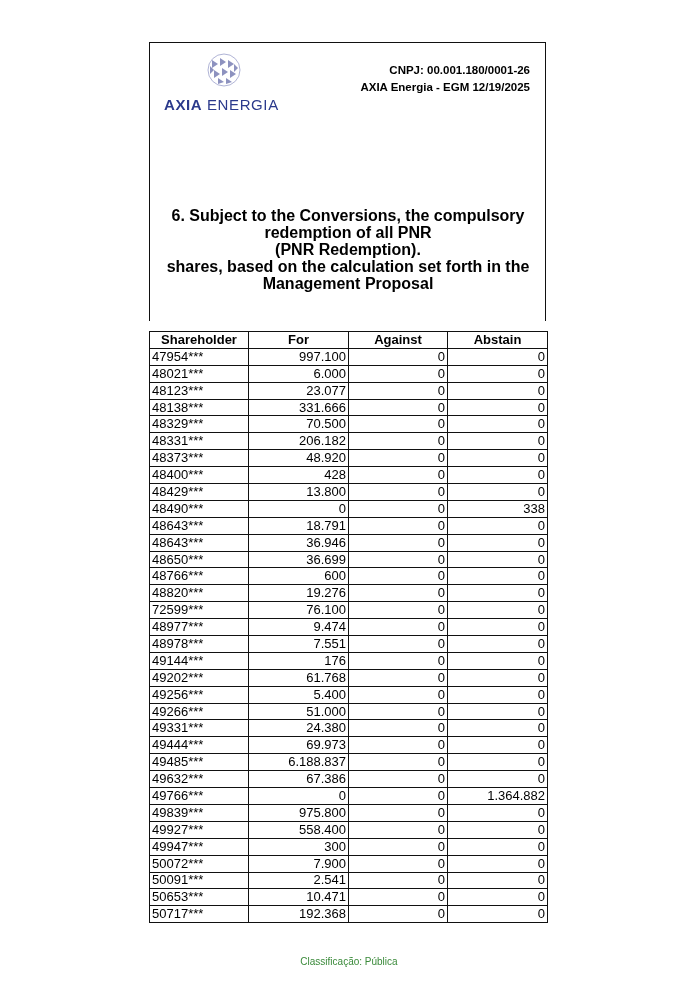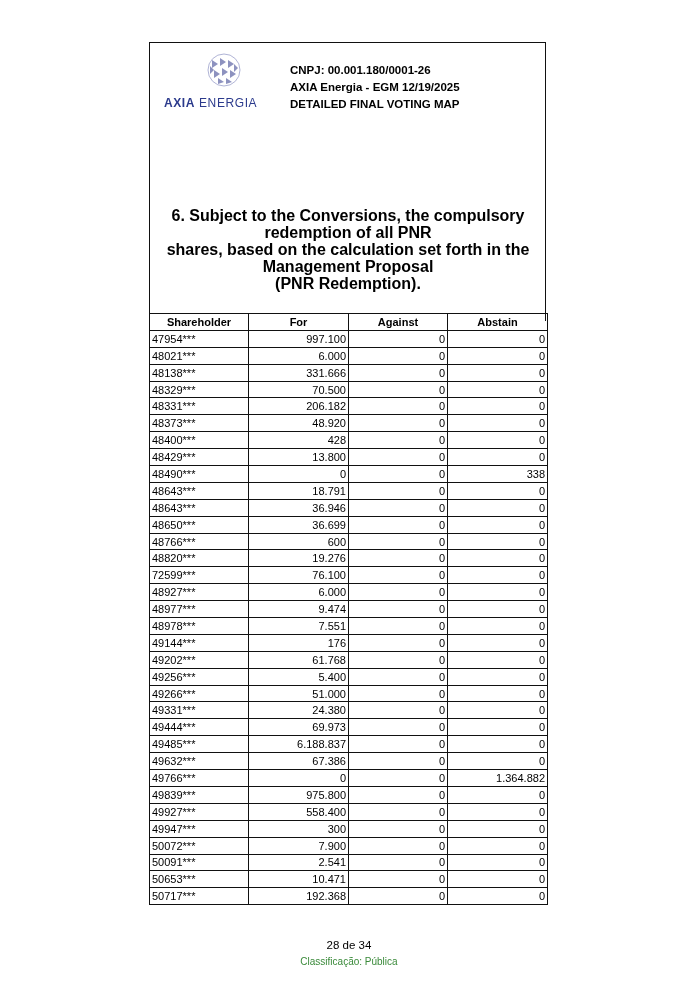--- a/index.html
+++ b/index.html
@@ -1,24 +1,24 @@
 <!DOCTYPE html>
 <html><head>
 <meta charset="utf-8">
 <style>
   html, body { margin: 0; padding: 0; background: #ffffff; }
   body { width: 698px; height: 987px; position: relative; font-family: "Liberation Sans", sans-serif; color: #000; }
   .page { position: absolute; left: 0; top: 0; width: 698px; height: 987px; background: #fff; }
   .box { position: absolute; left: 149px; top: 42px; width: 397px; height: 279px; border: 1.5px solid #111; border-bottom: none; box-sizing: border-box; }
   .logo { position: absolute; left: 162px; top: 50px; width: 95px; height: 60px; }
-  .logo-text { position: absolute; left: 164px; top: 96px; font-size: 12px; letter-spacing: 0.6px; color: #2b3a8c; white-space: nowrap; }
+  .logo-text { position: absolute; left: 164px; top: 96px; font-size: 15px; letter-spacing: 0.6px; color: #2b3a8c; white-space: nowrap; }
   .logo-text b { font-weight: bold; }
-  .head { position: absolute; left: 290px; width: 240px; top: 62px; text-align: left; font-weight: bold; font-size: 11.5px; line-height: 17px; }
+  .head { position: absolute; left: 290px; width: 240px; top: 62px; text-align: right; font-weight: bold; font-size: 11.5px; line-height: 17px; }
   .question { position: absolute; left: 155px; width: 386px; top: 207px; text-align: center; font-weight: bold; font-size: 16px; line-height: 17px; }
-  table { position: absolute; left: 149px; top: 313px; width: 398px; border-collapse: collapse; font-size: 11px; table-layout: fixed; }
+  table { position: absolute; left: 149px; top: 331px; width: 398px; border-collapse: collapse; font-size: 13px; table-layout: fixed; }
   th, td { border: 1.3px solid #111; height: 15.9px; padding: 0 2px; line-height: 14px; white-space: nowrap; }
   th { font-weight: bold; text-align: center; }
   td.num { text-align: right; }
   td.id { text-align: left; }
   .pager { position: absolute; left: 0; width: 698px; top: 939px; text-align: center; font-size: 11.5px; }
   .classif { position: absolute; left: 0; width: 698px; top: 956px; text-align: center; font-size: 10px; color: #3a8a3a; }
 </style>
 </head>
 <body>
 
@@ -29,27 +29,26 @@
     <g fill="#7a7fb5" opacity="0.85">
       <circle cx="62" cy="20" r="16" fill="none" stroke="#8a8fc2" stroke-width="0.8"></circle>
       <path d="M50 10 L56 14 L50 18 Z M58 8 L64 12 L58 16 Z M66 10 L72 14 L66 18 Z M52 20 L58 24 L52 28 Z M60 18 L66 22 L60 26 Z M68 20 L74 24 L68 28 Z M56 28 L62 32 L56 34 Z M64 28 L70 32 L64 34 Z M48 16 L52 20 L48 24 Z M72 14 L76 18 L72 22 Z"></path>
     </g>
   </svg>
   <div class="logo-text"><b>AXIA</b><span> ENERGIA</span></div>
 
   <div class="head">
     <div>CNPJ: 00.001.180/0001-26</div>
     <div>AXIA Energia - EGM  12/19/2025</div>
-    <div>DETAILED FINAL VOTING MAP</div>
   </div>
 
   <div class="question">
     <div>6.  Subject to the Conversions, the compulsory redemption of all PNR</div>
+    <div>(PNR Redemption).</div>
     <div>shares, based on the calculation set forth in the Management Proposal</div>
-    <div>(PNR Redemption).</div>
   </div>
 
   <table>
     <colgroup>
         <col style="width:99px">
         <col style="width:100px">
         <col style="width:99px">
         <col style="width:100px">
       </colgroup>
     <thead>
@@ -67,20 +66,26 @@
           <td class="num">0</td>
           <td class="num">0</td>
         </tr>
         <tr>
           <td class="id">48021***</td>
           <td class="num">6.000</td>
           <td class="num">0</td>
           <td class="num">0</td>
         </tr>
         <tr>
+          <td class="id">48123***</td>
+          <td class="num">23.077</td>
+          <td class="num">0</td>
+          <td class="num">0</td>
+        </tr>
+        <tr>
           <td class="id">48138***</td>
           <td class="num">331.666</td>
           <td class="num">0</td>
           <td class="num">0</td>
         </tr>
         <tr>
           <td class="id">48329***</td>
           <td class="num">70.500</td>
           <td class="num">0</td>
           <td class="num">0</td>
@@ -145,26 +150,20 @@
           <td class="num">0</td>
           <td class="num">0</td>
         </tr>
         <tr>
           <td class="id">72599***</td>
           <td class="num">76.100</td>
           <td class="num">0</td>
           <td class="num">0</td>
         </tr>
         <tr>
-          <td class="id">48927***</td>
-          <td class="num">6.000</td>
-          <td class="num">0</td>
-          <td class="num">0</td>
-        </tr>
-        <tr>
           <td class="id">48977***</td>
           <td class="num">9.474</td>
           <td class="num">0</td>
           <td class="num">0</td>
         </tr>
         <tr>
           <td class="id">48978***</td>
           <td class="num">7.551</td>
           <td class="num">0</td>
           <td class="num">0</td>
@@ -261,15 +260,14 @@
         </tr>
         <tr>
           <td class="id">50717***</td>
           <td class="num">192.368</td>
           <td class="num">0</td>
           <td class="num">0</td>
         </tr>
       </tbody>
   </table>
 
-  <div class="pager">28 de 34</div>
   <div class="classif">Classificação: Pública</div>
 </div>
 
 </body></html>

